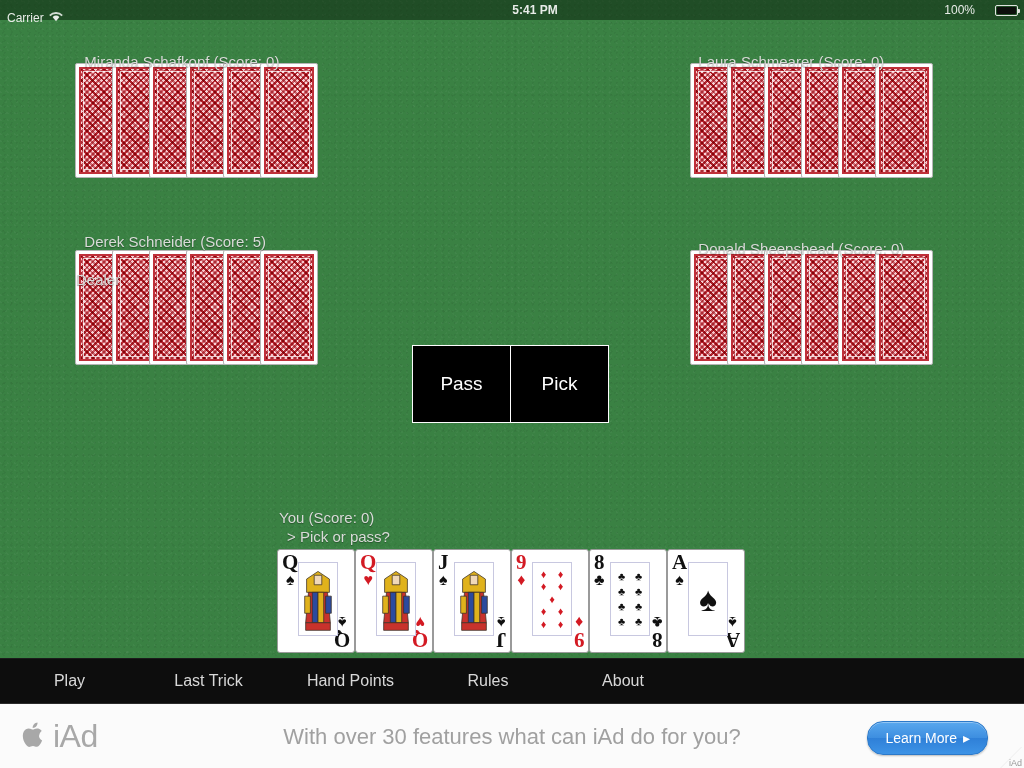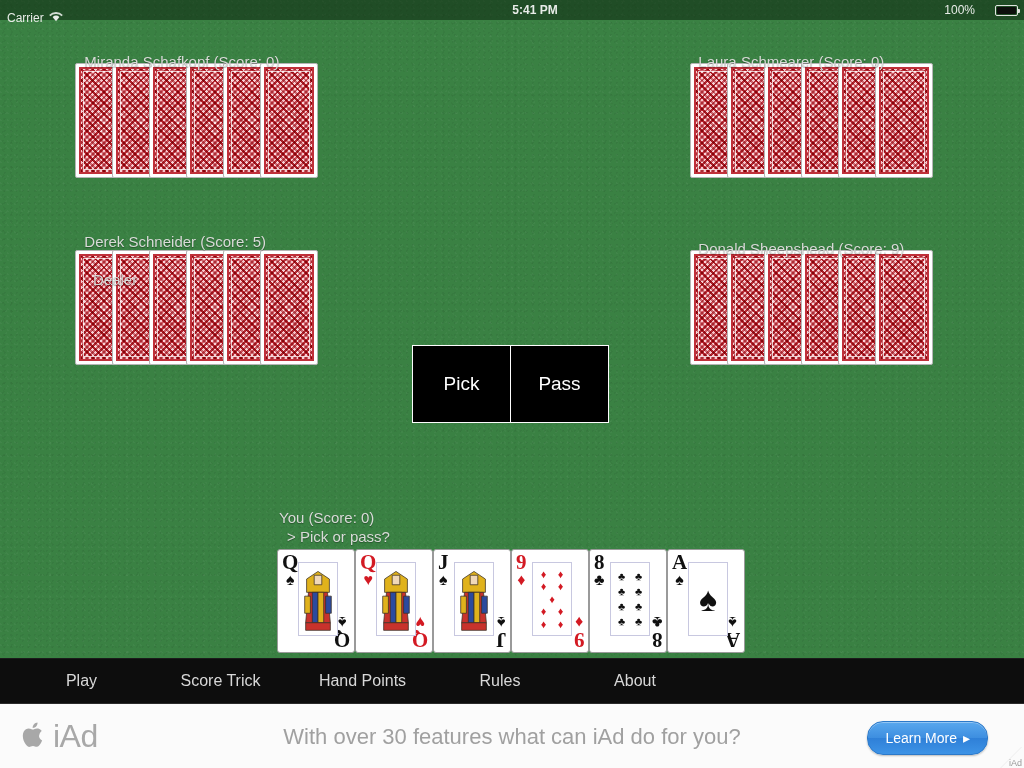--- a/index.html
+++ b/index.html
@@ -98,21 +98,21 @@
   
   .player-label {
     position: absolute;
     color: #d9dbd8;
     font-size: 15px;
     line-height: 19px;
     text-shadow: 0 1px 1px rgba(0,0,0,0.35);
     white-space: pre;
     z-index: 5;
   }
-  .player-label .sub { display: block; margin-left: 17px; }
+  .player-label .sub { display: block; }
 
   
   .hand-back {
     position: absolute;
     height: 115px;
     z-index: 4;
   }
   .cardback {
     position: absolute;
     top: 0;
@@ -385,21 +385,21 @@
 <div class="player-label" style="left:690px; top:33px;text-align:center;">
   <span>Laura Schmearer (Score: 0)</span>
 </div>
 
 <div class="player-label" style="left:76px; top:213px;">
   <span>Derek Schneider (Score: 5)</span>
   <span class="sub">Dealer</span>
 </div>
 
 <div class="player-label" style="left:690px; top:220px;">
-  <span>Donald Sheepshead (Score: 9)</span>
+  <span>Donald Sheepshead (Score: 0)</span>
 </div>
 
 <div class="hand-back" id="hand-miranda" style="left:75px; top:63px; width:262px;">
     <div class="cardback" style="left: 0px; z-index: 1;">
       <div class="inner"></div>
     </div>
     <div class="cardback" style="left: 37px; z-index: 2;">
       <div class="inner"></div>
     </div>
     <div class="cardback" style="left: 74px; z-index: 3;">
@@ -470,22 +470,22 @@
     </div>
     <div class="cardback" style="left: 148px; z-index: 5;">
       <div class="inner"></div>
     </div>
     <div class="cardback" style="left: 185px; z-index: 6;">
       <div class="inner"></div>
     </div>
   </div>
 
 <div id="choice-buttons">
+  <div class="choice-btn">Pass</div>
   <div class="choice-btn">Pick</div>
-  <div class="choice-btn">Pass</div>
 </div>
 
 <div id="you-label">
   <span>You (Score: 0)</span>
   <span class="prompt">&gt; Pick or pass?</span>
 </div>
 
 <div id="player-hand">
     <div class="playcard" style="left: 0px; z-index: 10;">
       <div class="corner tl black">
@@ -607,22 +607,22 @@
         <span class="rank">A</span>
         <span class="suit">♠</span>
       </div>
       <div class="art">
         <div class="bigsuit black">♠</div>
       </div>
     </div>
   </div>
 
 <div id="tabbar">
-  <div class="tab-item" style="width:139px;margin-left:12px;">Play</div>
-  <div class="tab-item" style="width:139px;">Score Trick</div>
+  <div class="tab-item" style="width:139px;">Play</div>
+  <div class="tab-item" style="width:139px;">Last Trick</div>
   <div class="tab-item" style="width:145px;">Hand Points</div>
   <div class="tab-item" style="width:130px;">Rules</div>
   <div class="tab-item" style="width:140px;">About</div>
 </div>
 
 <div id="ad-banner">
   <div id="ad-text">With over 30 features what can iAd do for you?</div>
   <div id="ad-logo">
     <span class="apple-mark">
       <svg width="25" height="30" viewBox="0 0 25 30">

